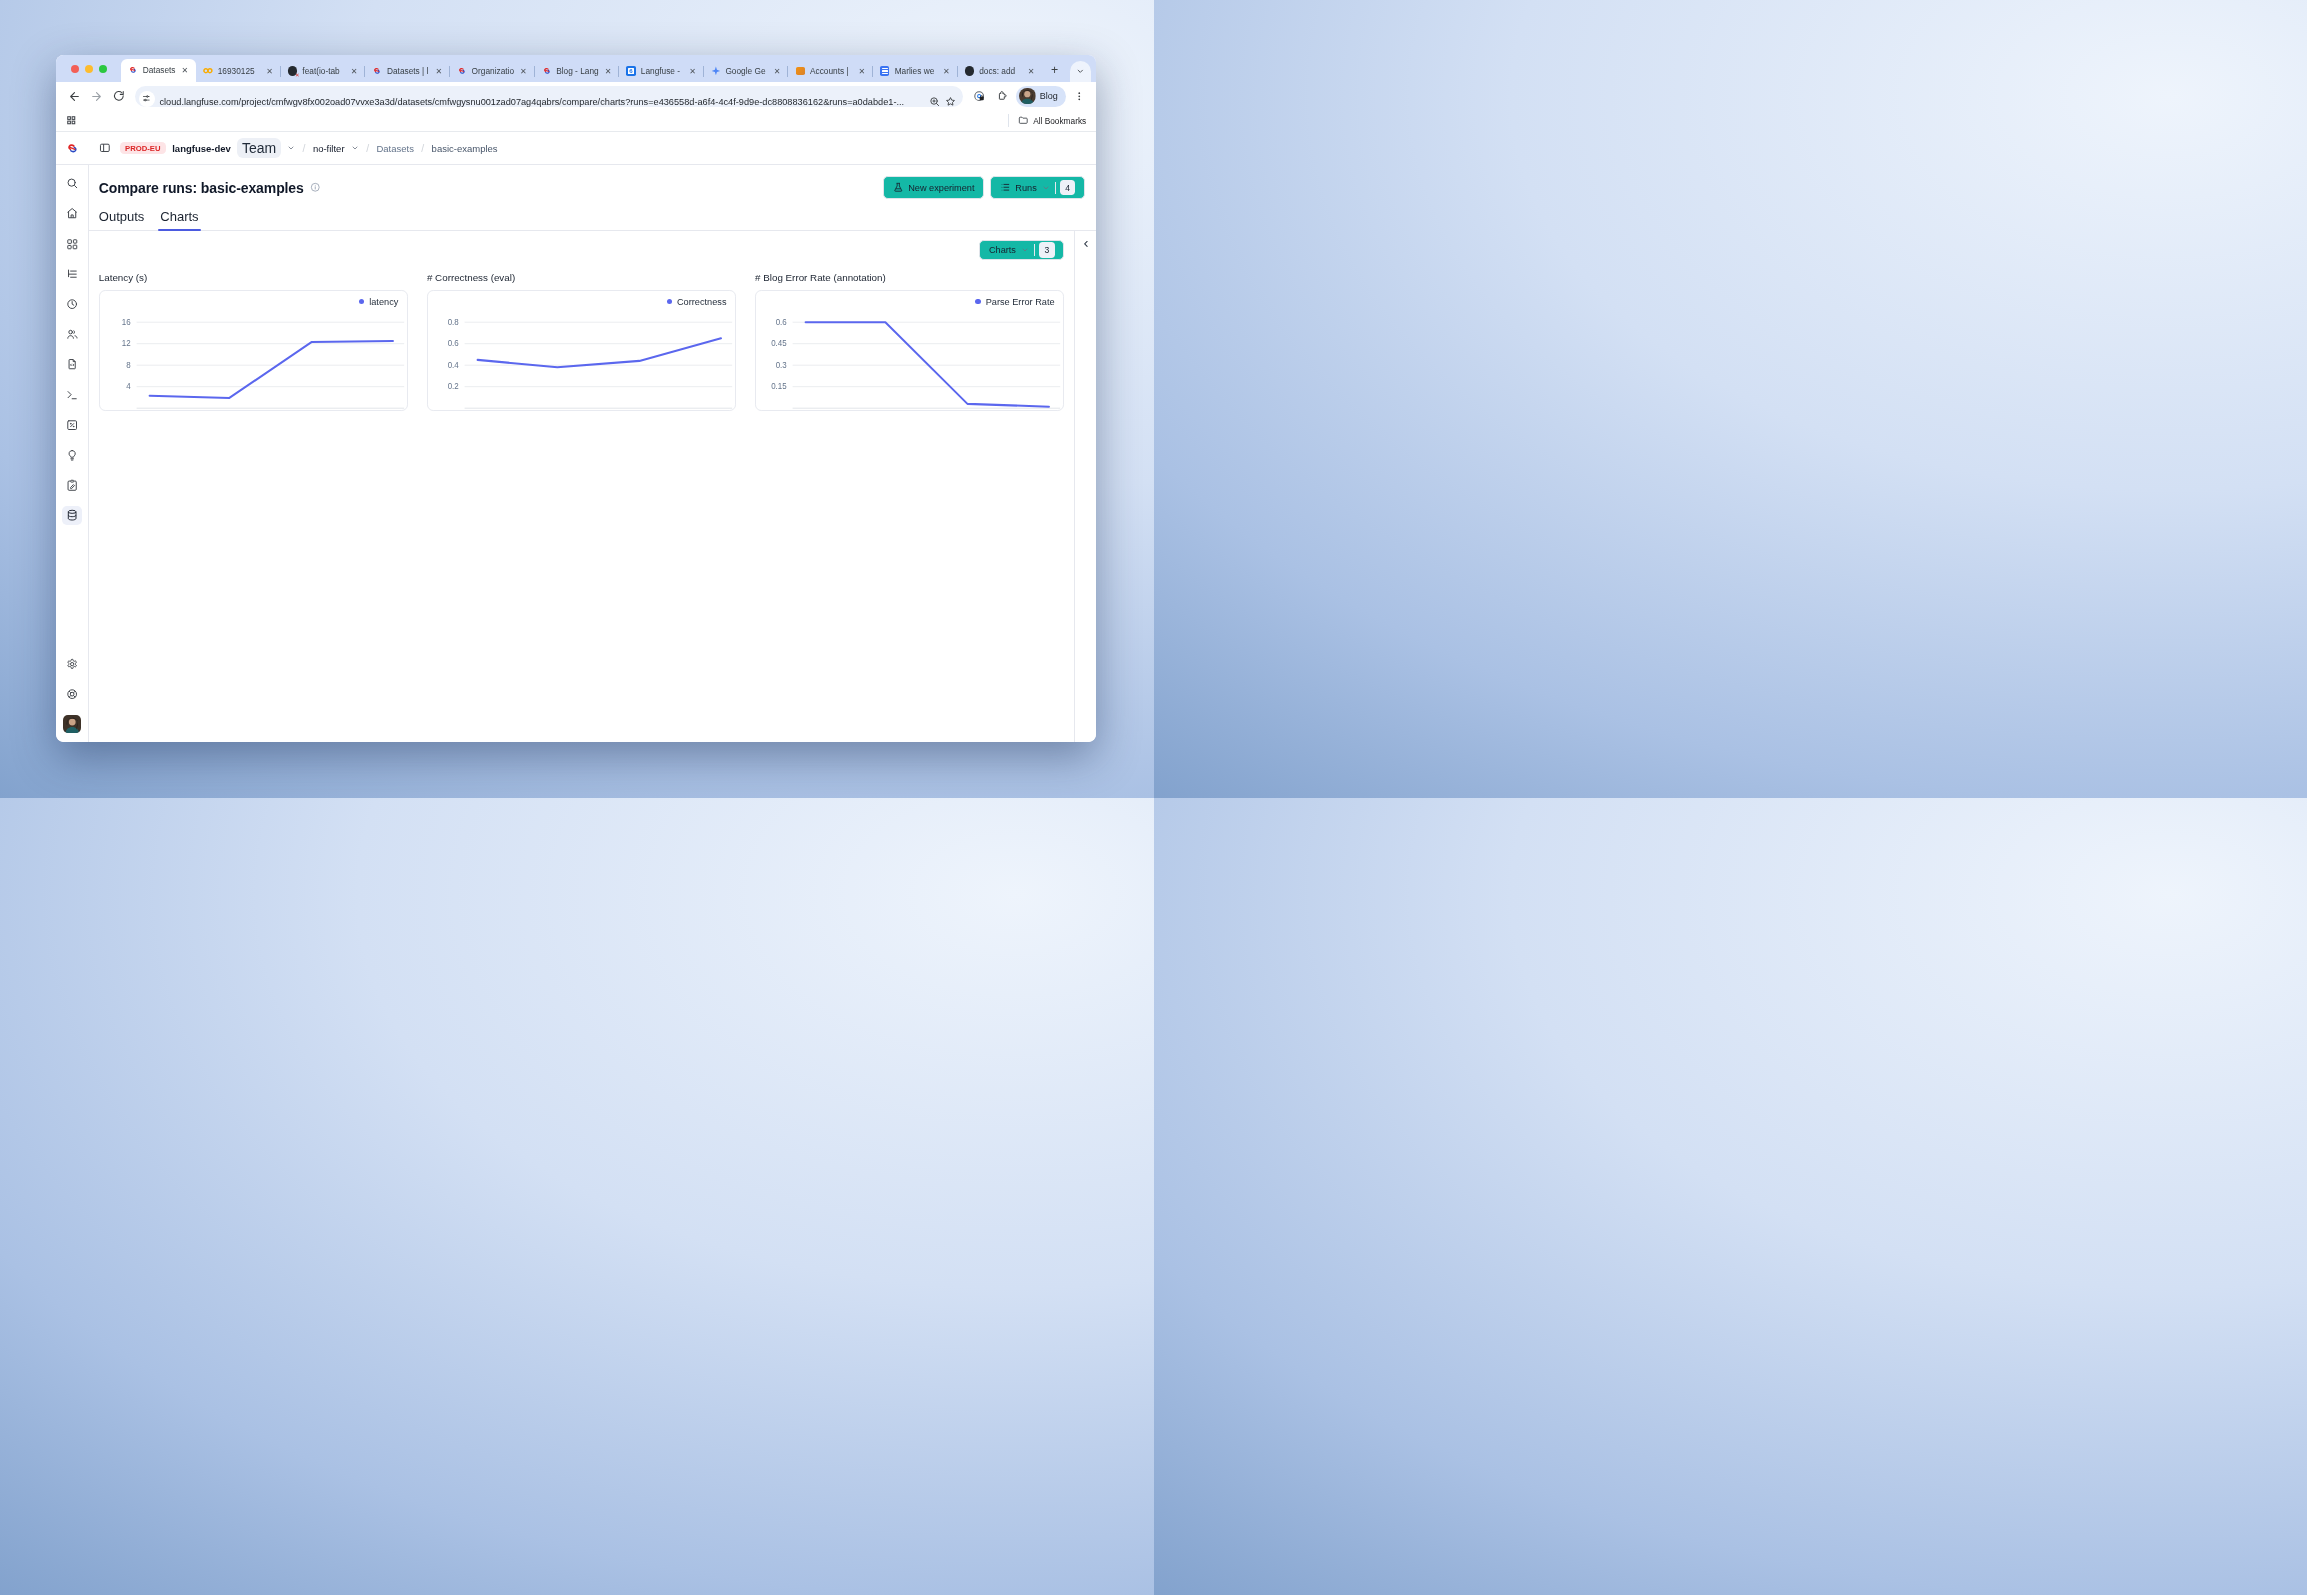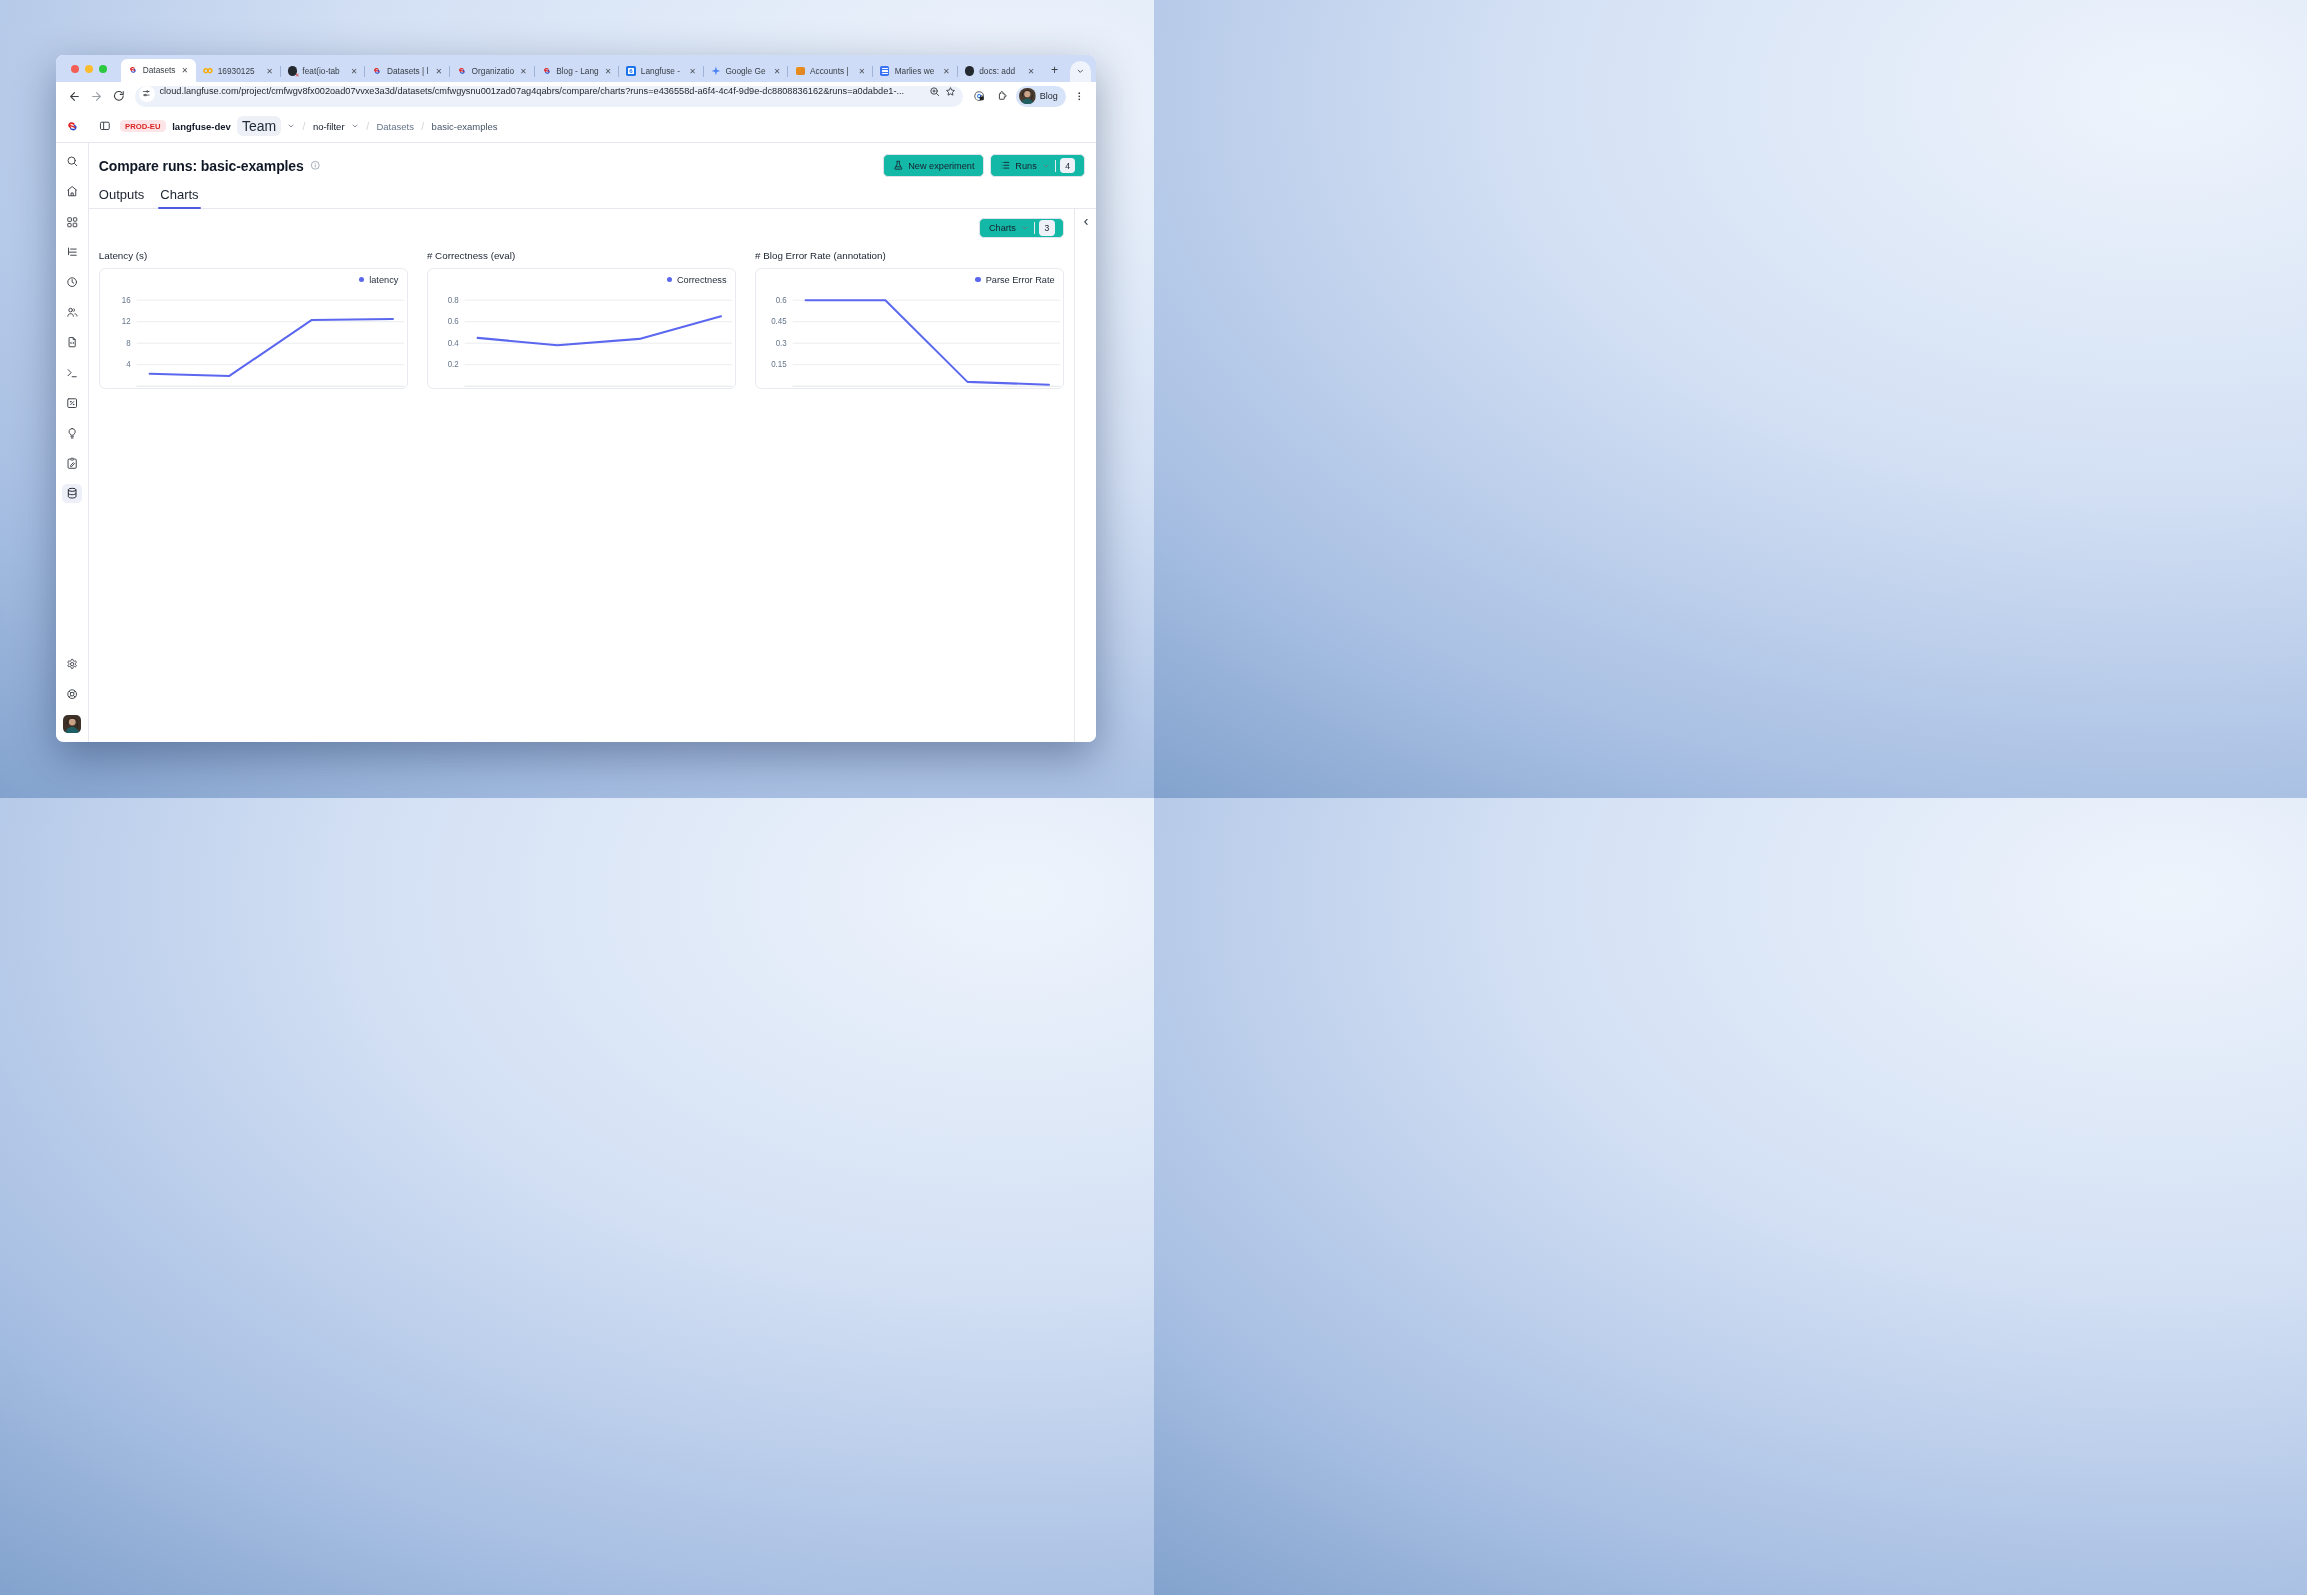--- a/index.html
+++ b/index.html
@@ -35,21 +35,21 @@
   .tab .title { flex:1; min-width:0; overflow:hidden; white-space:nowrap; }
   .tab .close { font-size:8px; color:#50565c; flex-shrink:0; padding:0 1.2px; }
   .fav { width:9.8px; height:9.8px; flex-shrink:0; display:flex; align-items:center; justify-content:center; }
   .newtab-btn { width:18.5px; height:18.5px; margin:0 2.5px 2.5px 3.7px; border-radius:50%; display:flex; align-items:center; justify-content:center; font-size:12.3px; color:#3c4043; flex-shrink:0;}
   .tabsearch { width:21px; height:21px; background:#eef3fc; border-radius:50% 50% 0 0; margin:0 4.9px 0px 3.7px; align-self:center; margin-top:6.2px; display:flex; align-items:center; justify-content:center; flex-shrink:0; }
   
   .toolbar { height:28px; background:#fff; display:flex; align-items:center; padding:0 7.4px 0 8.6px; gap:2.5px; flex-shrink:0; }
   .navbtn { width:19.7px; height:19.7px; border-radius:50%; display:flex; align-items:center; justify-content:center; flex-shrink:0; }
   .urlbar {
     flex:1; min-width:0; height:21px; background:#ecf1fa; border-radius:10.5px;
-    display:flex; align-items:flex-start; padding:0 7.4px 0 3.7px; gap:4.9px; margin:0 3.7px;
+    display:flex; align-items:flex-end; padding:0 7.4px 0 3.7px; gap:4.9px; margin:0 3.7px;
   }
   .urlbar .tune { width:16px; height:16px; border-radius:50%; background:#fff; display:flex; align-items:center; justify-content:center; flex-shrink:0;}
   .url-text { flex:1; min-width:0; overflow:hidden; white-space:nowrap; font-size:9.2px; color:#1f2328; }
   .profile-chip { display:flex; align-items:center; gap:4.3px; background:#d7e3f9; border-radius:10.5px; height:21px; padding:0 8.6px 0 2.5px; font-size:9px; color:#1f2328; flex-shrink:0; margin-left:2.5px;}
   .profile-chip .pava { width:16.6px; height:16.6px; border-radius:50%; overflow:hidden; }
   
   .bookmarks { height:22px; background:#fff; border-bottom:0.6px solid #e7eaee; display:flex; align-items:center; padding:0 9.8px; flex-shrink:0; }
   .bm-right { margin-left:auto; display:flex; align-items:center; gap:4.9px; font-size:8.3px; color:#202124; border-left:0.6px solid #dfe4ec; padding-left:8.6px; height:13.5px;}
   
   .app { flex:1; display:flex; flex-direction:column; min-height:0; background:#fff; }
@@ -298,20 +298,34 @@
     </div>
     <div class="navbtn">
       <svg width="10.5" height="10.5" viewBox="0 0 24 24" fill="#3c4043">
           <circle cx="12" cy="5" r="2"></circle>
           <circle cx="12" cy="12" r="2"></circle>
           <circle cx="12" cy="19" r="2"></circle>
         </svg>
     </div>
   </div>
 
+  <div class="bookmarks">
+    <svg width="10.5" height="10.5" viewBox="0 0 24 24" fill="none" stroke="#3f4349" stroke-width="2.4">
+        <rect x="4" y="4" width="6" height="6"></rect>
+        <rect x="14" y="4" width="6" height="6"></rect>
+        <rect x="4" y="14" width="6" height="6"></rect>
+        <rect x="14" y="14" width="6" height="6"></rect>
+      </svg>
+    <div class="bm-right">
+      <svg width="10.5" height="10.5" viewBox="0 0 24 24" fill="none" stroke="#3f4349" stroke-width="2" stroke-linejoin="round">
+          <path d="M3 7a2 2 0 0 1 2-2h4l2.2 2.2H19a2 2 0 0 1 2 2V17a2 2 0 0 1-2 2H5a2 2 0 0 1-2-2z"></path>
+        </svg>
+      <span>All Bookmarks</span>
+    </div>
+  </div>
 
   <div class="app">
 
     <div class="app-header">
       <div class="logo-cell">
         <svg width="14.8" height="14.8" viewBox="0 0 24 24" fill="none">
             <path d="M14.5 8.2c-2.2-2-5.8-2-7.4.2-1.3 1.9-.4 4.4 1.7 5.1" stroke="#e02424" stroke-width="2.6" stroke-linecap="round"></path>
             <path d="M9.5 15.8c2.2 2 5.8 2 7.4-.2 1.3-1.9.4-4.4-1.7-5.1" stroke="#2949c4" stroke-width="2.6" stroke-linecap="round"></path>
             <path d="M8 10.5l8 3" stroke="#e02424" stroke-width="2.2" stroke-linecap="round"></path>
           </svg>

